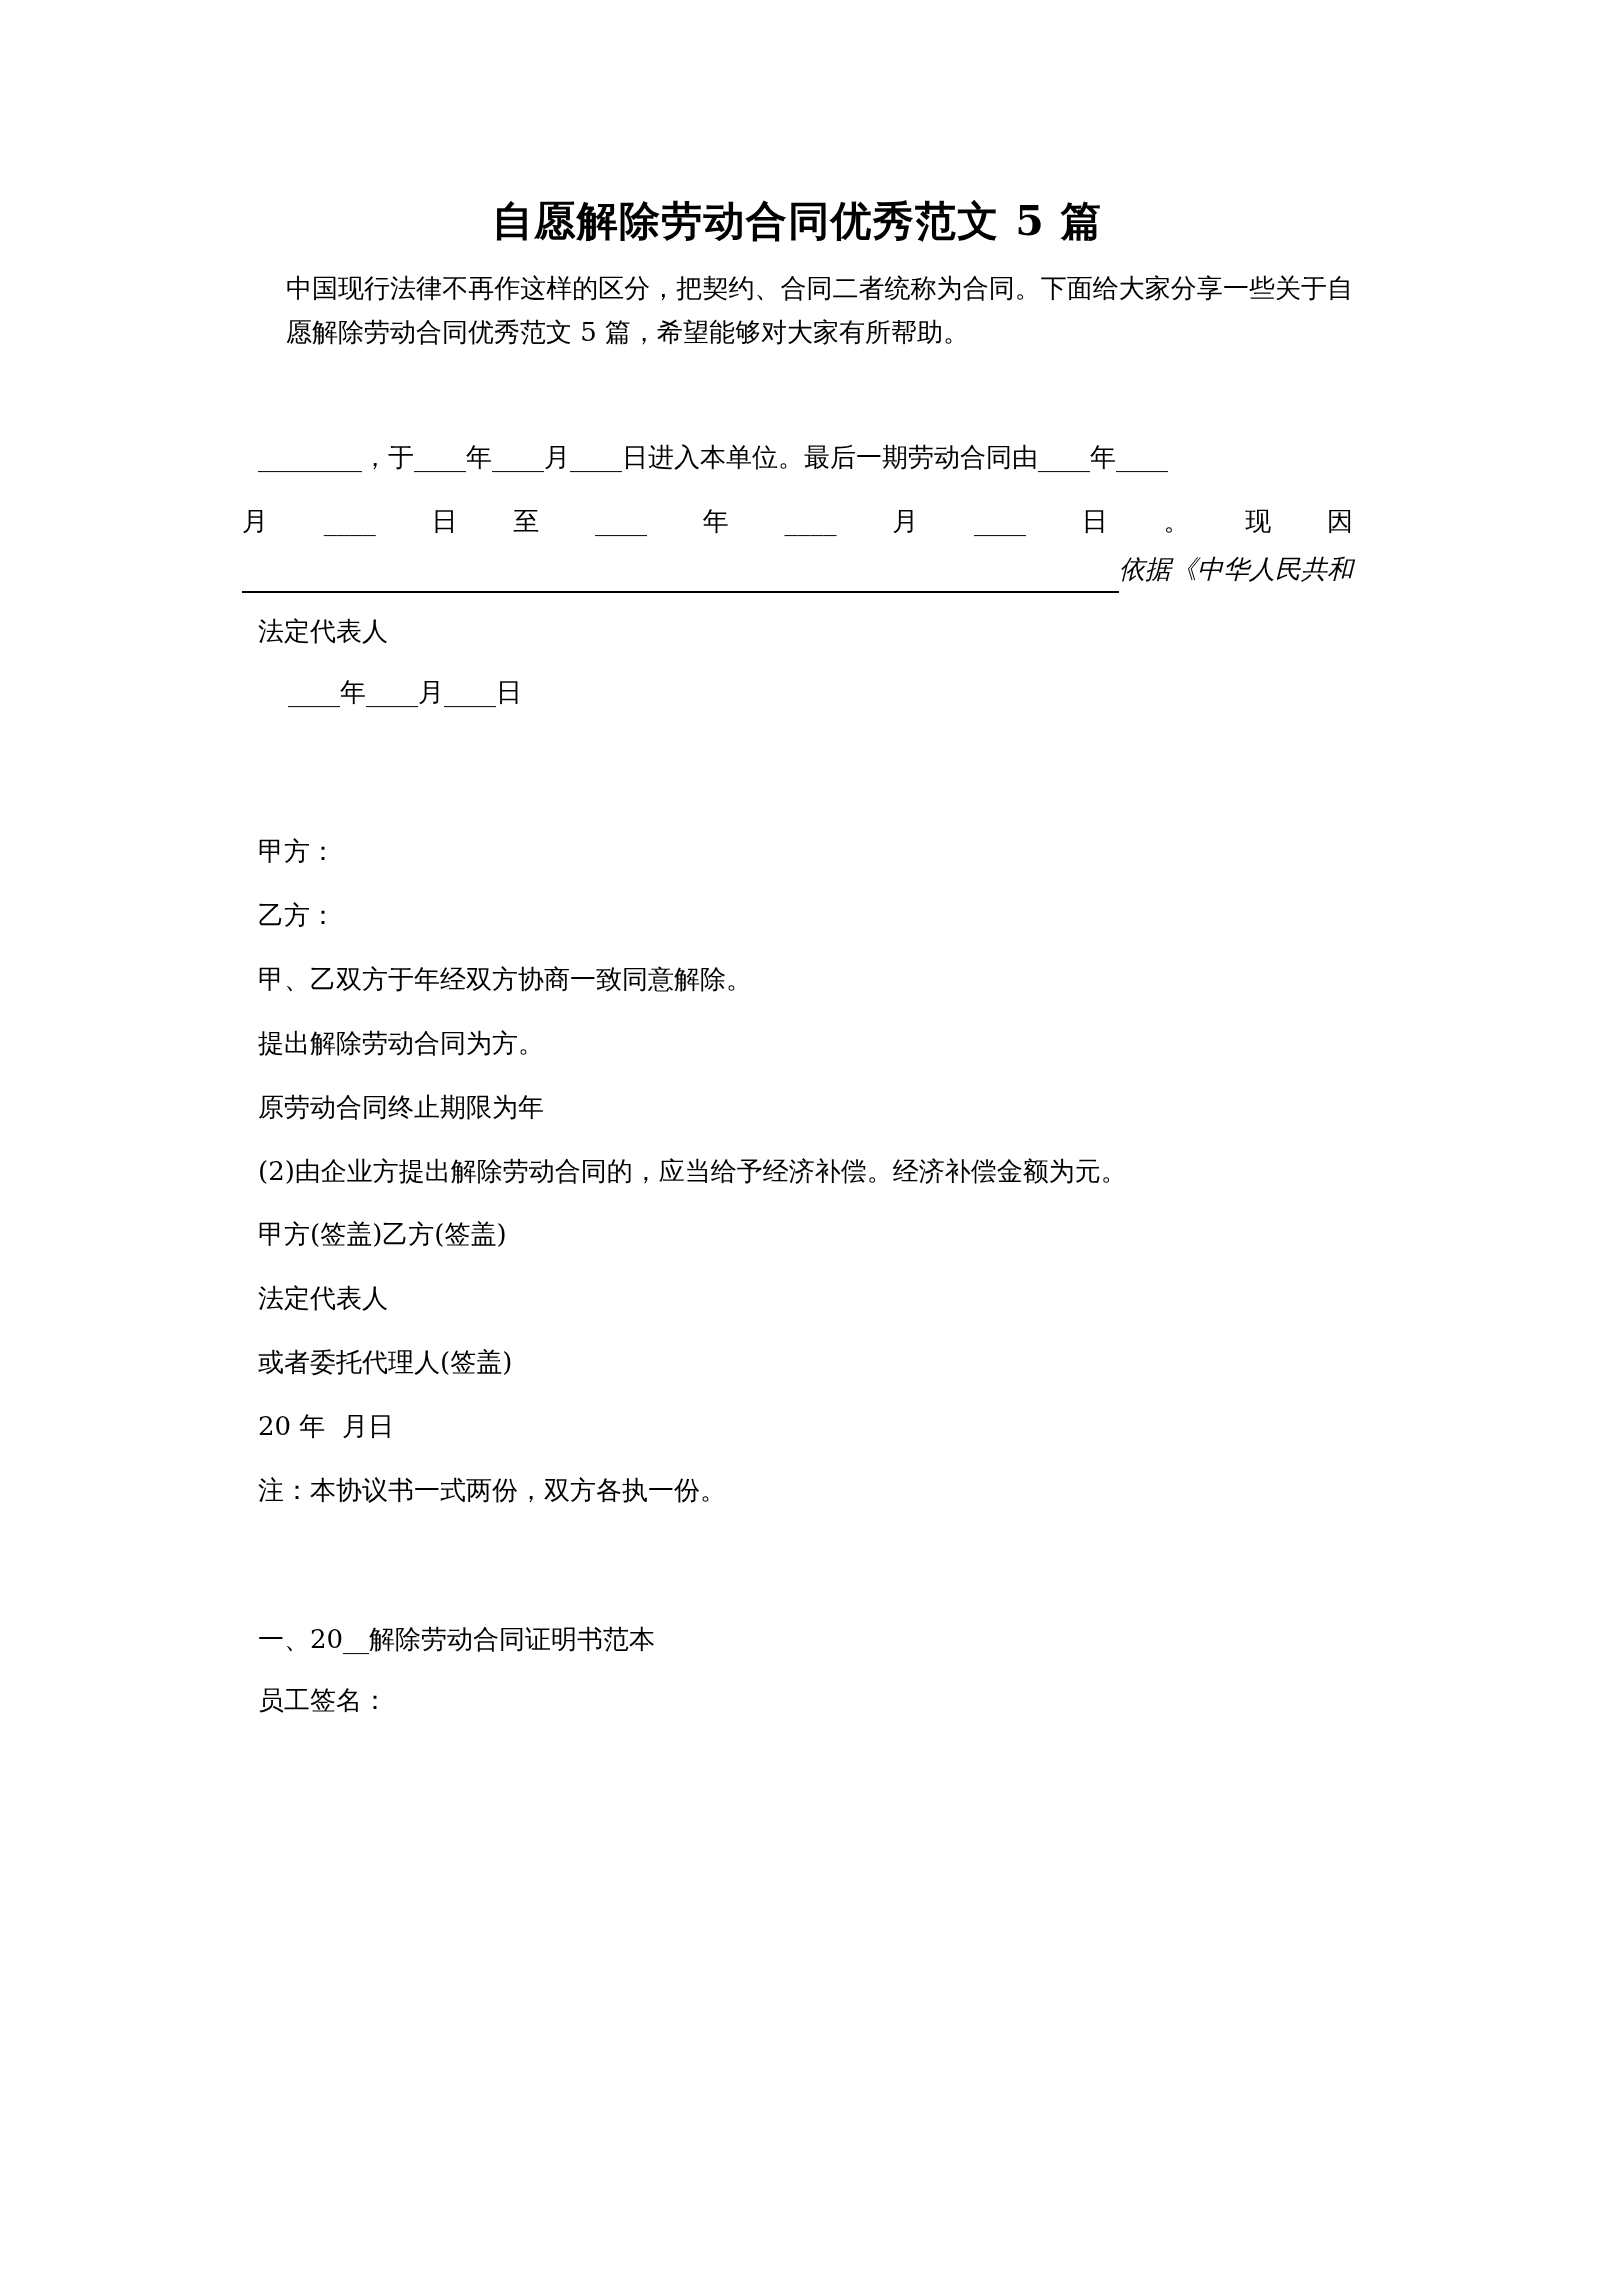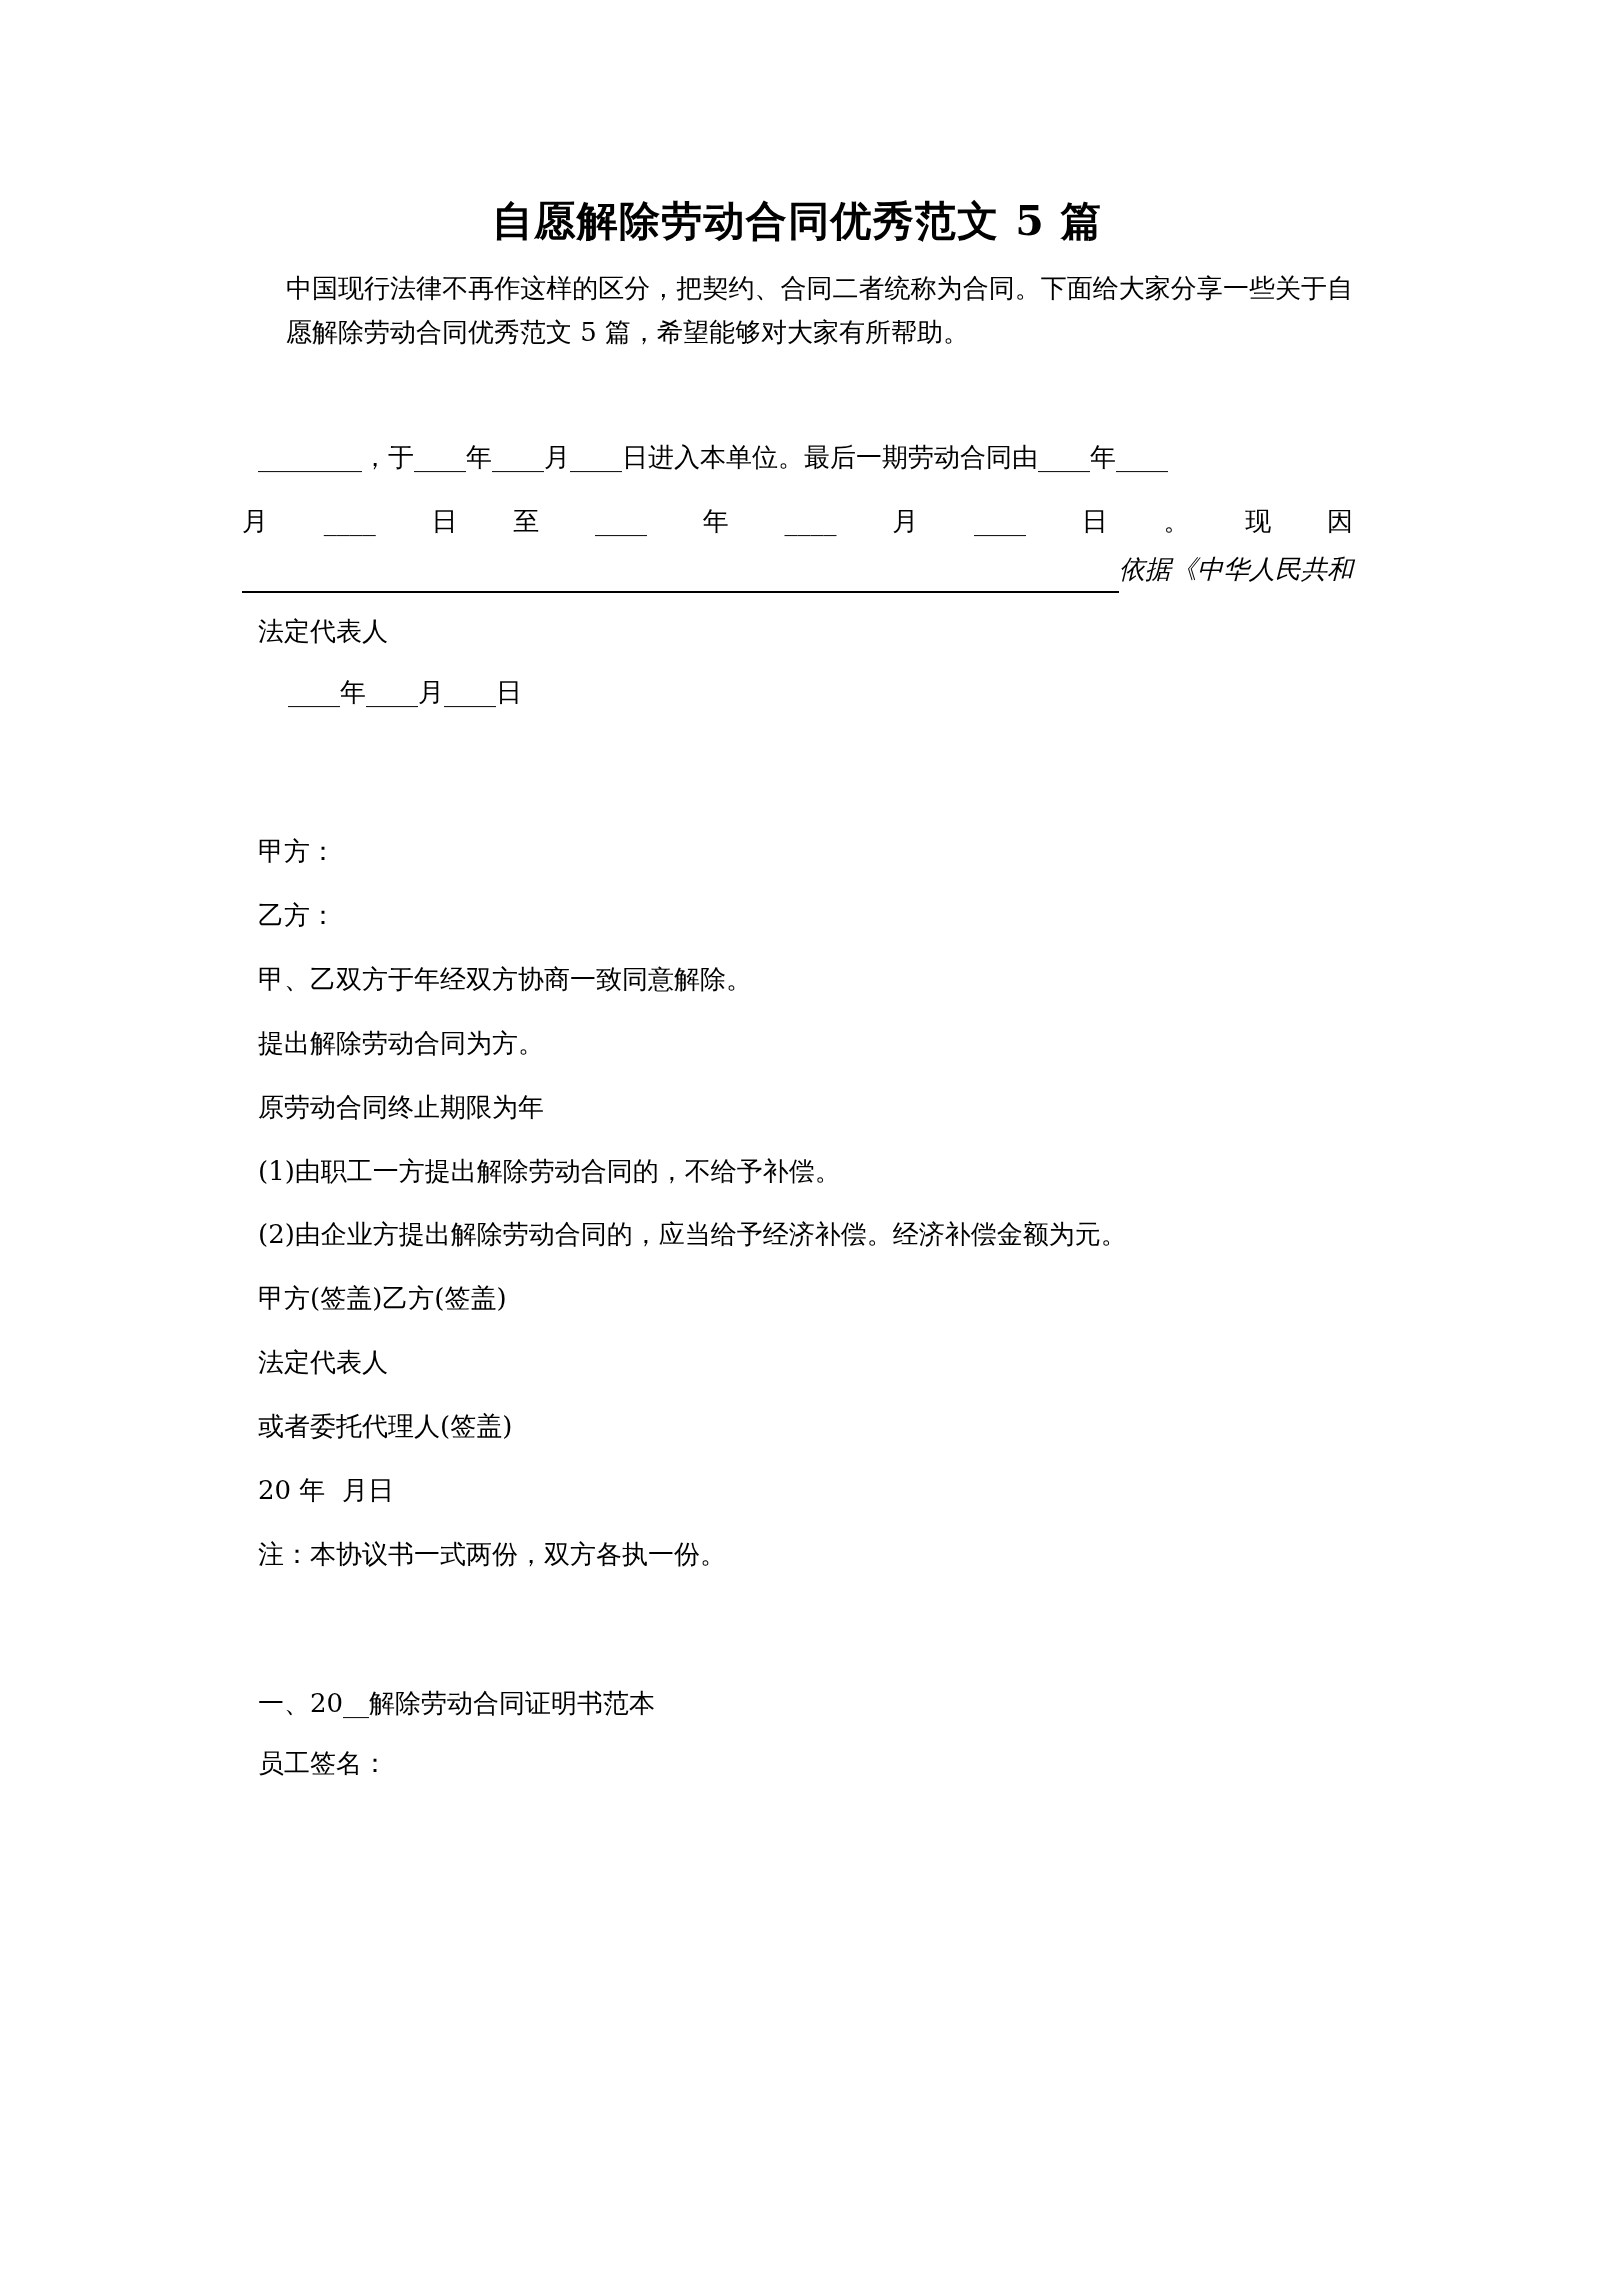--- a/index.html
+++ b/index.html
@@ -141,21 +141,20 @@
   <div class="line">甲方：</div>
 
   <div class="line">乙方：</div>
 
   <div class="line">甲、乙双方于年经双方协商一致同意解除。</div>
 
   <div class="line">提出解除劳动合同为方。</div>
 
   <div class="line">原劳动合同终止期限为年</div>
 
-  <div class="line">(1)由职工一方提出解除劳动合同的，不给予补偿。</div>
 
   <div class="line">(2)由企业方提出解除劳动合同的，应当给予经济补偿。经济补偿金额为元。</div>
 
   <div class="line">甲方(签盖)乙方(签盖)</div>
 
   <div class="line">法定代表人</div>
 
   <div class="line">或者委托代理人(签盖)</div>
 
   <div class="line">20 年  月日</div>

